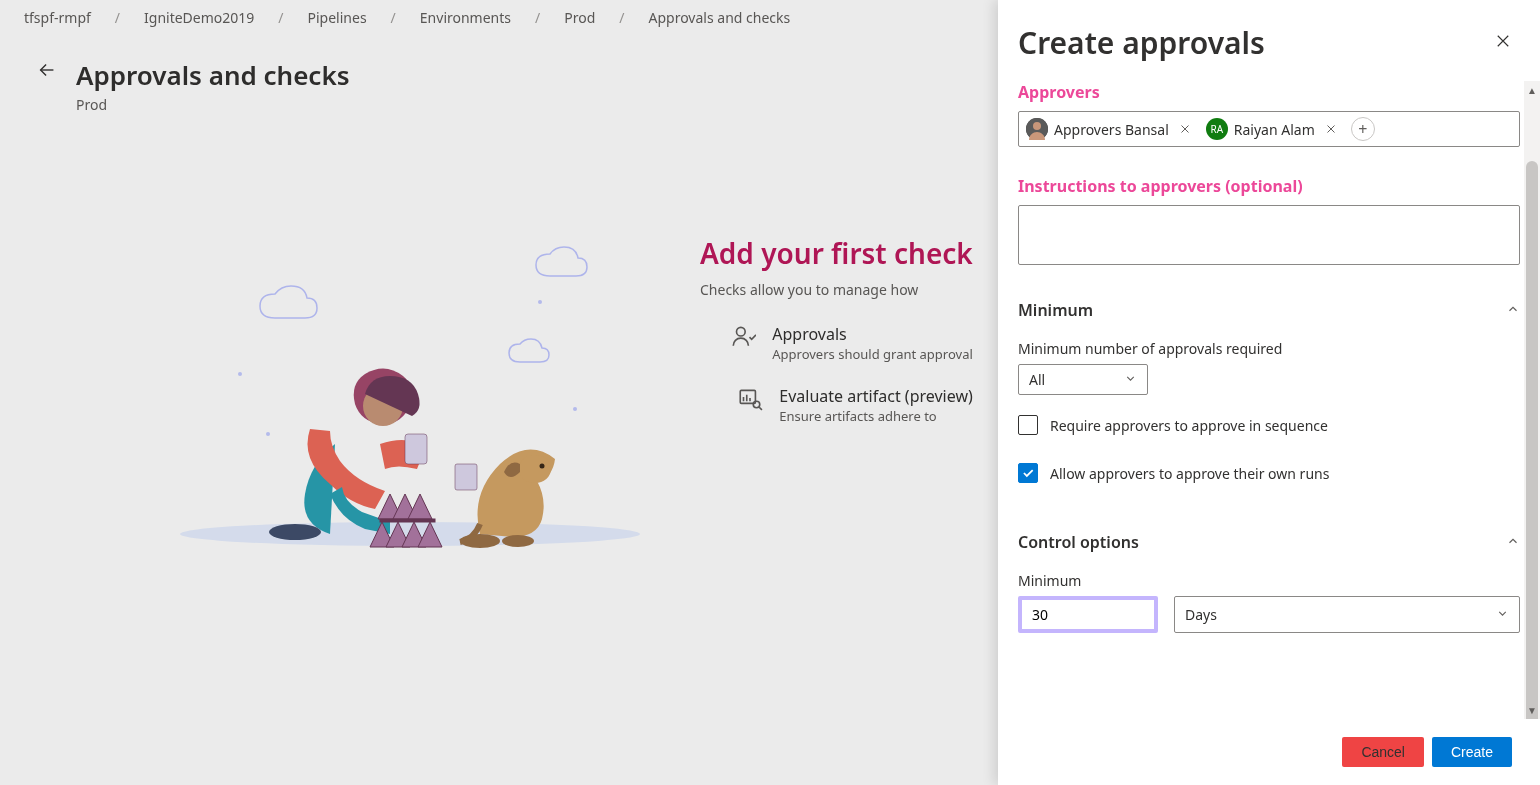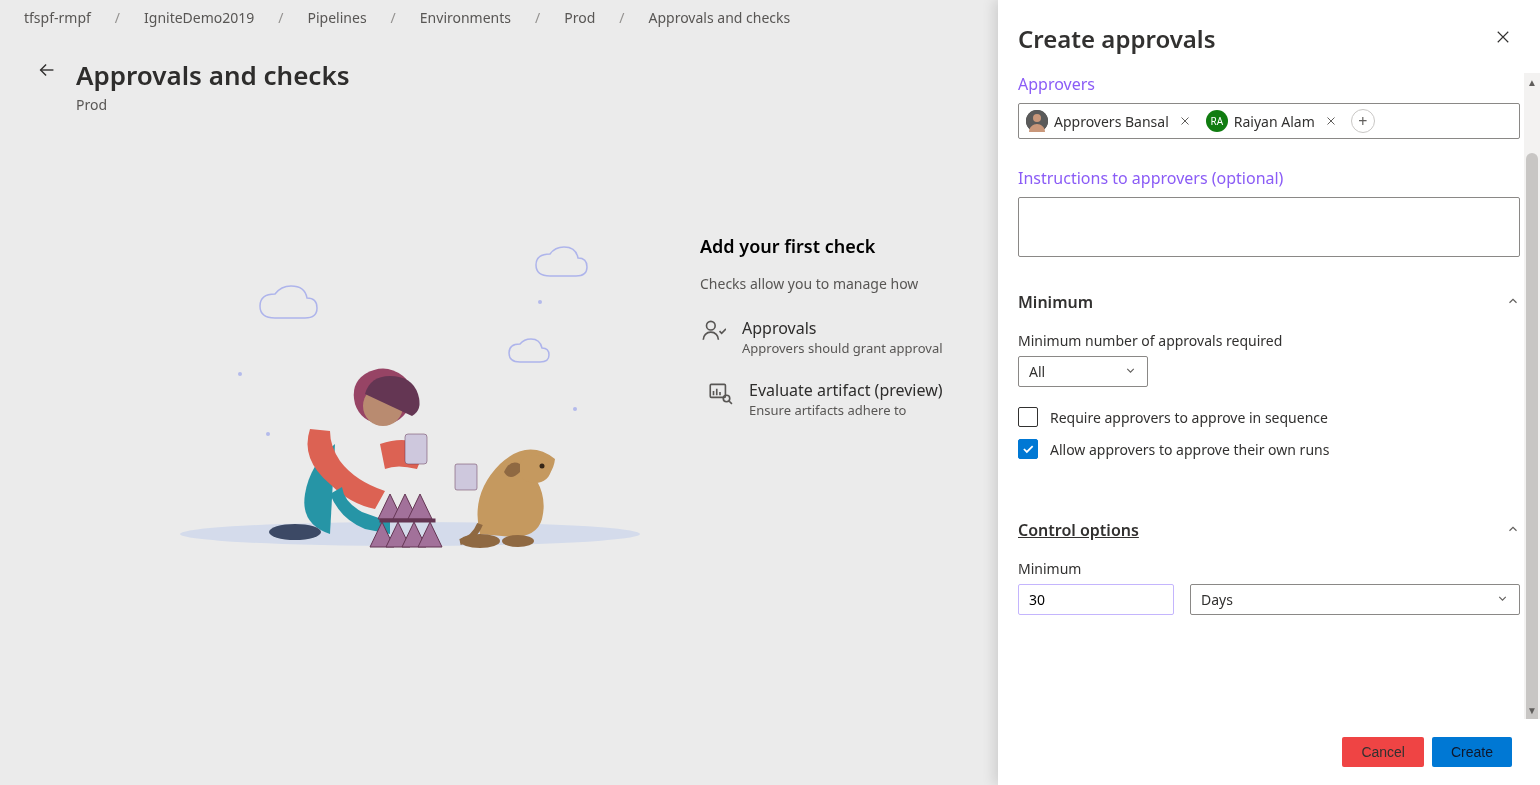--- a/index.html
+++ b/index.html
@@ -12,63 +12,63 @@
 .breadcrumb span { color: #605e5c; }
 .breadcrumb .sep { color: #a19f9d; }
 .page-header { display: flex; align-items: flex-start; gap: 18px; padding: 22px 36px 0 36px; }
 .back-arrow { font-size: 20px; color: #323130; padding-top: 2px; cursor: pointer; }
 .page-title { font-size: 26px; font-weight: 600; color: #323130; }
 .page-sub { font-size: 14px; color: #605e5c; margin-top: 2px; }
 
 .hero { display: flex; align-items: flex-start; gap: 60px; padding: 120px 0 0 180px; }
 .illus { width: 460px; height: 320px; position: relative; }
 .hero-text { max-width: 520px; }
-.hero-title { font-size: 18px; font-weight: 600; color: #000000; margin-bottom: 16px; white-space: nowrap; }
+.hero-title { font-size: 28px; font-weight: 600; color: #be185d; margin-bottom: 8px; white-space: nowrap; }
 .hero-sub { font-size: 14px; color: #605e5c; margin-bottom: 24px; white-space: nowrap; }
 .check-item { display: flex; gap: 16px; margin-bottom: 22px; justify-content: flex-end; }
 .check-icon { width: 26px; height: 26px; color: #605e5c; }
 .check-name { font-size: 16px; font-weight: 400; color: #323130; }
 .check-desc { font-size: 13px; color: #605e5c; white-space: nowrap; }
 
 
 .panel { position: absolute; top: 0; right: 0; width: 542px; height: 100%; background: #fff; box-shadow: -4px 0 12px rgba(0,0,0,0.12); display: flex; flex-direction: column; }
 .panel-header { display: flex; align-items: center; justify-content: space-between; padding: 22px 28px 18px 20px; }
-.panel-title { font-size: 24px; font-weight: 600; }
+.panel-title { font-size: 30px; font-weight: 600; }
 .close-x { cursor: pointer; }
 .panel-body { flex: 1; overflow-y: auto; padding: 0 20px 24px 20px; position: relative; }
-.section-label { font-size: 16px; font-weight: 400; color: #8b5cf6; margin-bottom: 8px; }
+.section-label { font-size: 16px; font-weight: 700; color: #ec4899; margin-bottom: 8px; }
 .chip-row { border: 1px solid #8a8886; border-radius: 2px; padding: 5px 6px; display: flex; align-items: center; gap: 6px; flex-wrap: wrap; margin-bottom: 28px; }
 .chip { display: inline-flex; align-items: center; gap: 6px; padding: 1px 4px 1px 1px; }
 .avatar { width: 22px; height: 22px; border-radius: 50%; display: inline-flex; align-items: center; justify-content: center; font-size: 10px; color: #fff; }
 .avatar.photo { background: #444; }
 .avatar.initials { background: #107c10; }
 .chip-name { font-size: 14px; }
 .chip-x { color: #605e5c; cursor: pointer; padding: 0 4px; font-size: 14px; }
 .add-chip { width: 24px; height: 24px; border: 1px solid #c8c6c4; border-radius: 50%; display: inline-flex; align-items: center; justify-content: center; color: #605e5c; cursor: pointer; font-size: 16px; }
 
 .textarea { width: 100%; height: 60px; border: 1px solid #8a8886; border-radius: 2px; padding: 6px 8px; font-family: inherit; font-size: 14px; resize: none; margin-bottom: 30px; }
 
 .acc-header { display: flex; justify-content: space-between; align-items: center; cursor: pointer; margin-bottom: 18px; }
 .acc-title { font-size: 16px; font-weight: 600; }
 .chev { color: #605e5c; }
 
 .field-label { font-size: 14px; color: #323130; margin-bottom: 6px; }
 .select { position: relative; display: inline-flex; align-items: center; justify-content: space-between; border: 1px solid #8a8886; border-radius: 2px; padding: 5px 10px; font-size: 14px; min-width: 130px; cursor: pointer; background: #fff; }
-.checkbox-row { display: flex; align-items: center; gap: 12px; margin-top: 12px; }
+.checkbox-row { display: flex; align-items: center; gap: 12px; margin-top: 28px; }
 .checkbox { width: 20px; height: 20px; border: 1px solid #323130; border-radius: 2px; display: inline-flex; align-items: center; justify-content: center; cursor: pointer; }
 .checkbox.checked { background: #0078d4; border-color: #0078d4; color: #fff; }
 .cb-label { font-size: 14px; }
 
-.num-input { width: 156px; border: 1px solid #c4b5fd; border-radius: 2px; padding: 5px 10px; font-size: 14px; font-family: inherit; }
+.num-input { width: 140px; border: 4px solid #c4b5fd; border-radius: 2px; padding: 5px 10px; font-size: 14px; font-family: inherit; }
 .timeout-row { display: flex; gap: 16px; }
 
 .panel-footer { display: flex; justify-content: flex-end; gap: 8px; padding: 18px 28px; border-top: 0; }
 .btn { padding: 6px 18px; font-size: 14px; border-radius: 2px; cursor: pointer; border: 1px solid transparent; }
 .btn.secondary { background: #ef4444; color: #323130; }
-.btn.primary { background: #0078d4; color: #0f172a; }
+.btn.primary { background: #0078d4; color: #ffffff; }
 
 
 .panel-scroll { position: absolute; right: 0; top: 0; width: 16px; height: 100%; background: #f3f2f1; }
 .panel-scroll .thumb { position: absolute; left: 2px; width: 12px; top: 80px; height: 580px; background: #c8c6c4; border-radius: 6px; }
 .panel-scroll .arrow { position: absolute; left: 3px; color: #605e5c; font-size: 10px; }
 .panel-scroll .arrow.up { top: 2px; }
 .panel-scroll .arrow.down { bottom: 2px; }
 </style>
 </head>
 <body>
@@ -260,21 +260,21 @@
     </div>
     <div class="checkbox-row">
       <span class="checkbox checked">
         <svg width="14" height="14" viewBox="0 0 24 24" fill="none" stroke="#fff" stroke-width="3">
             <path d="M5 12l5 5L20 7"></path>
           </svg>
       </span>
       <span class="cb-label">Allow approvers to approve their own runs</span>
     </div>
 
-    <div class="acc-header" style="margin-top:60px;text-decoration:underline;">
+    <div class="acc-header" style="margin-top:48px;">
       <div class="acc-title">Control options</div>
       <span class="chev">
         <svg width="14" height="14" viewBox="0 0 24 24" fill="none" stroke="#605e5c" stroke-width="2">
             <path d="M6 15l6-6 6 6"></path>
           </svg>
       </span>
     </div>
 
     <div class="field-label">Minimum</div>
     <div class="timeout-row">

